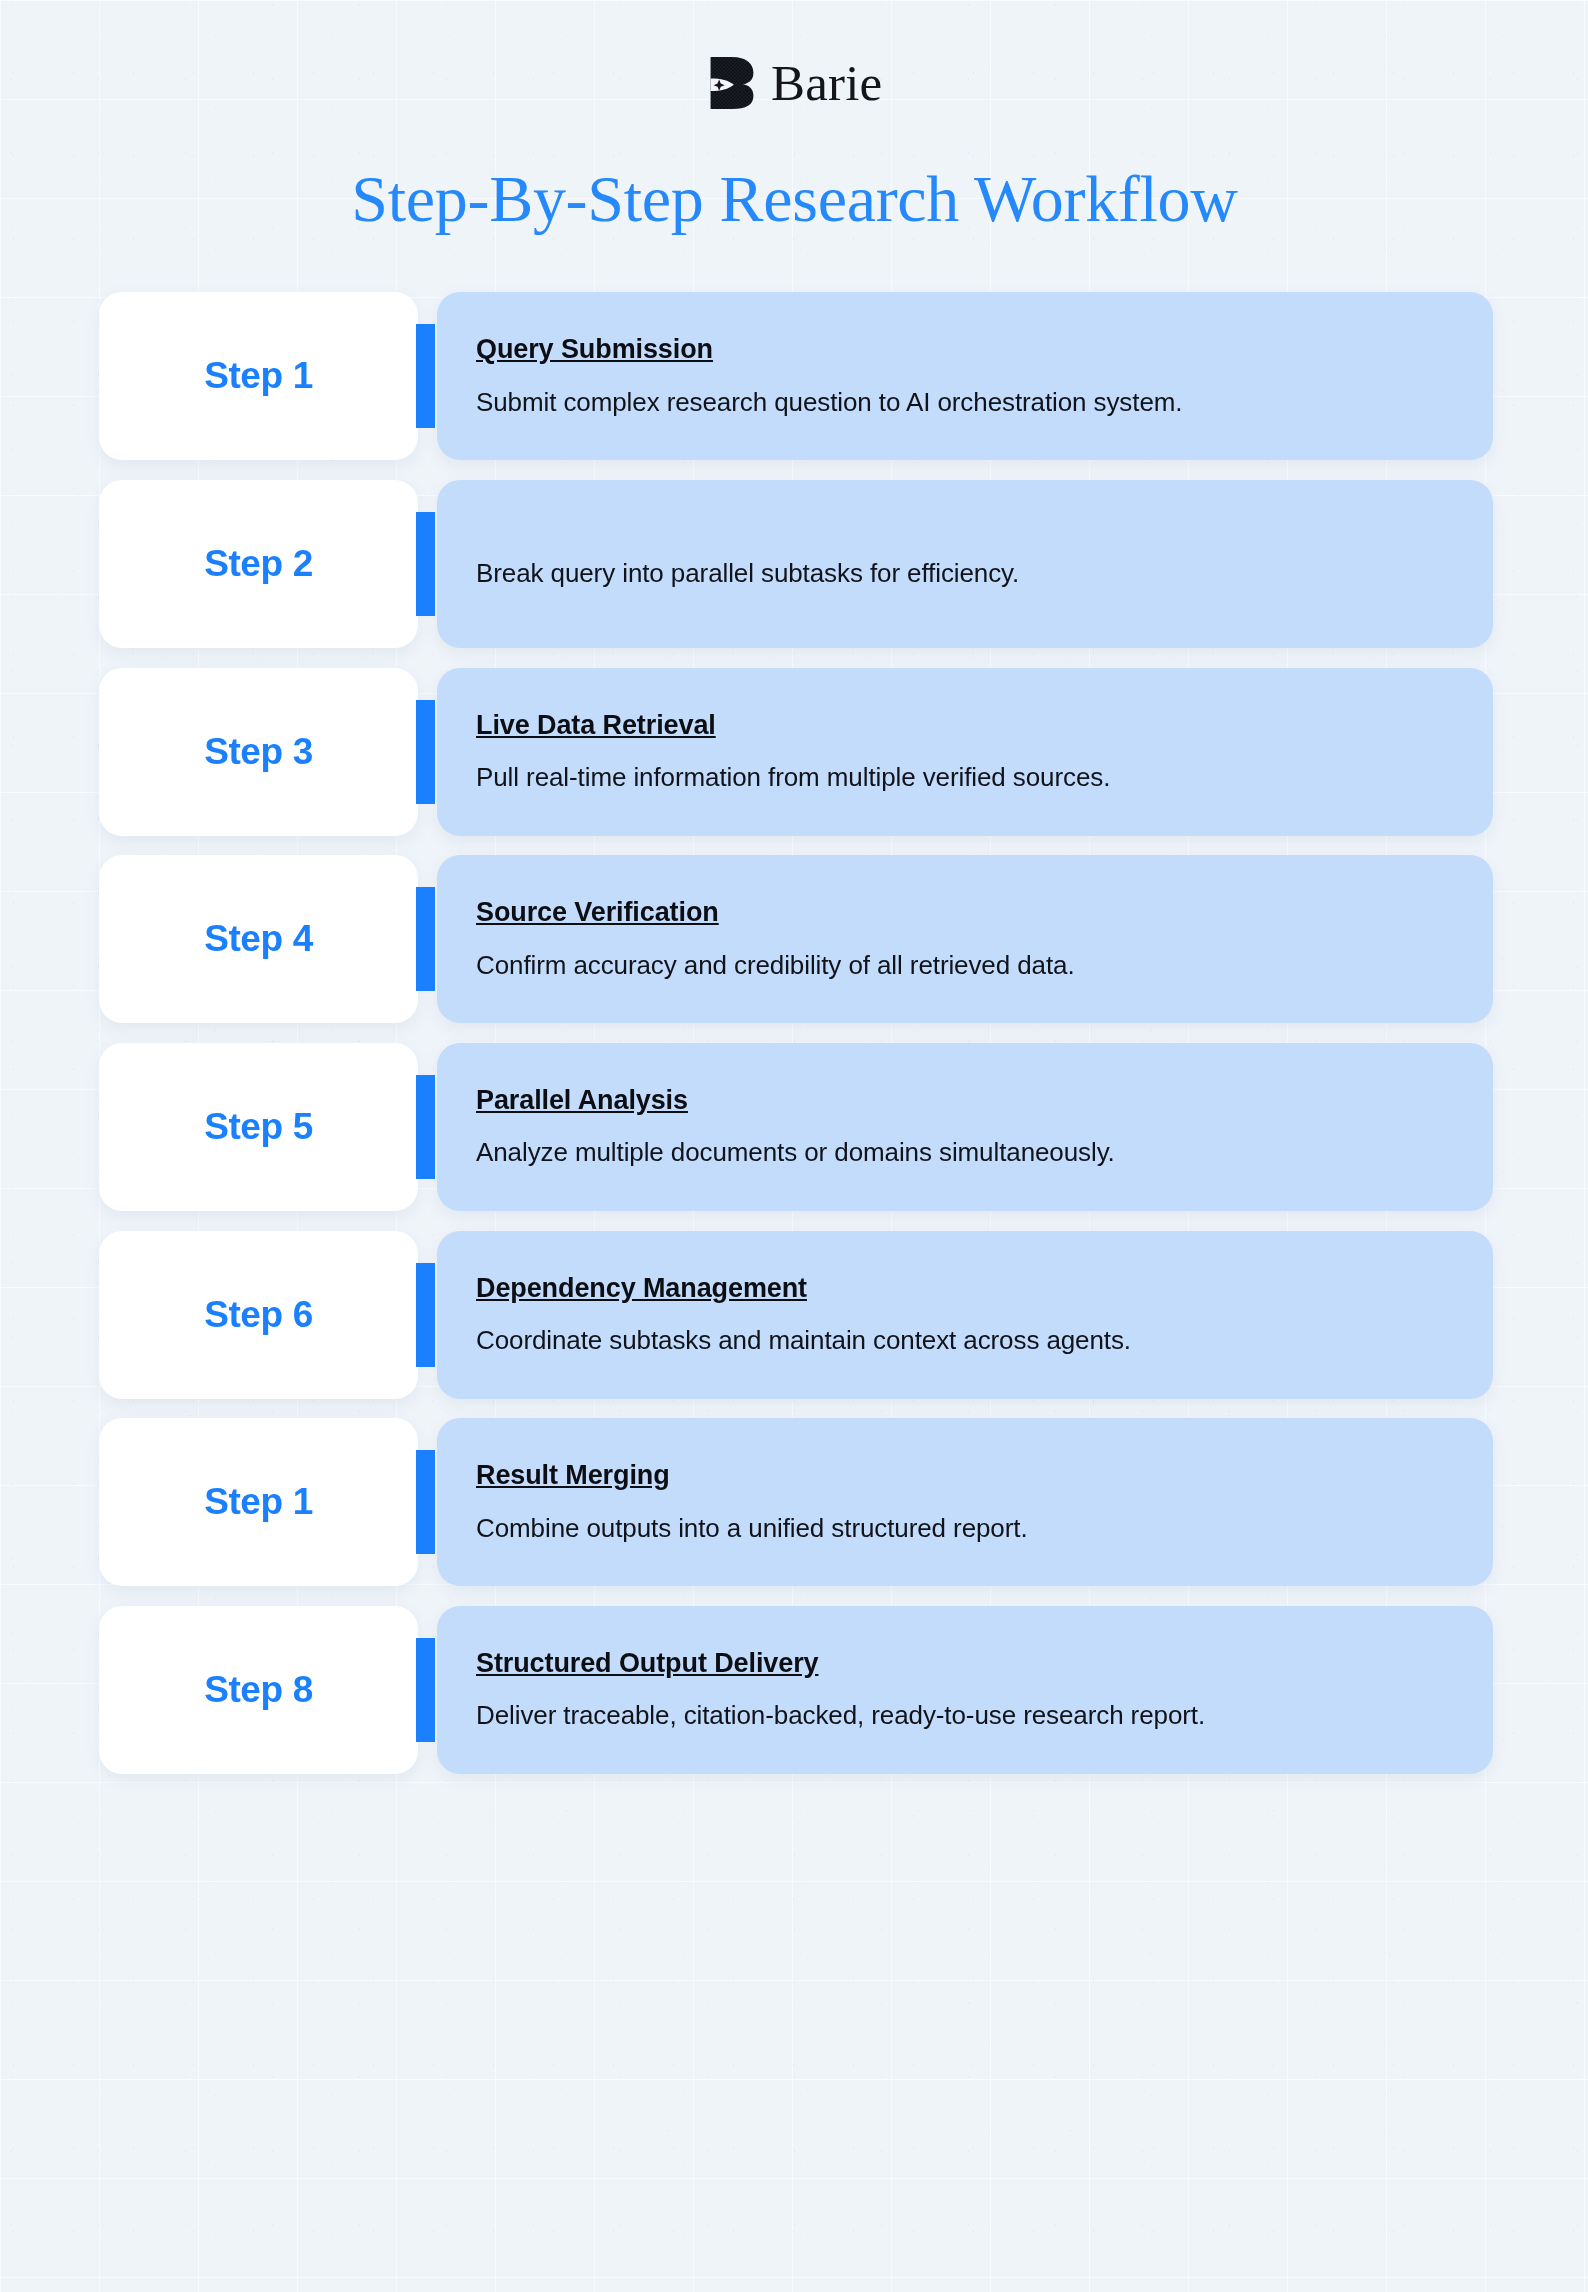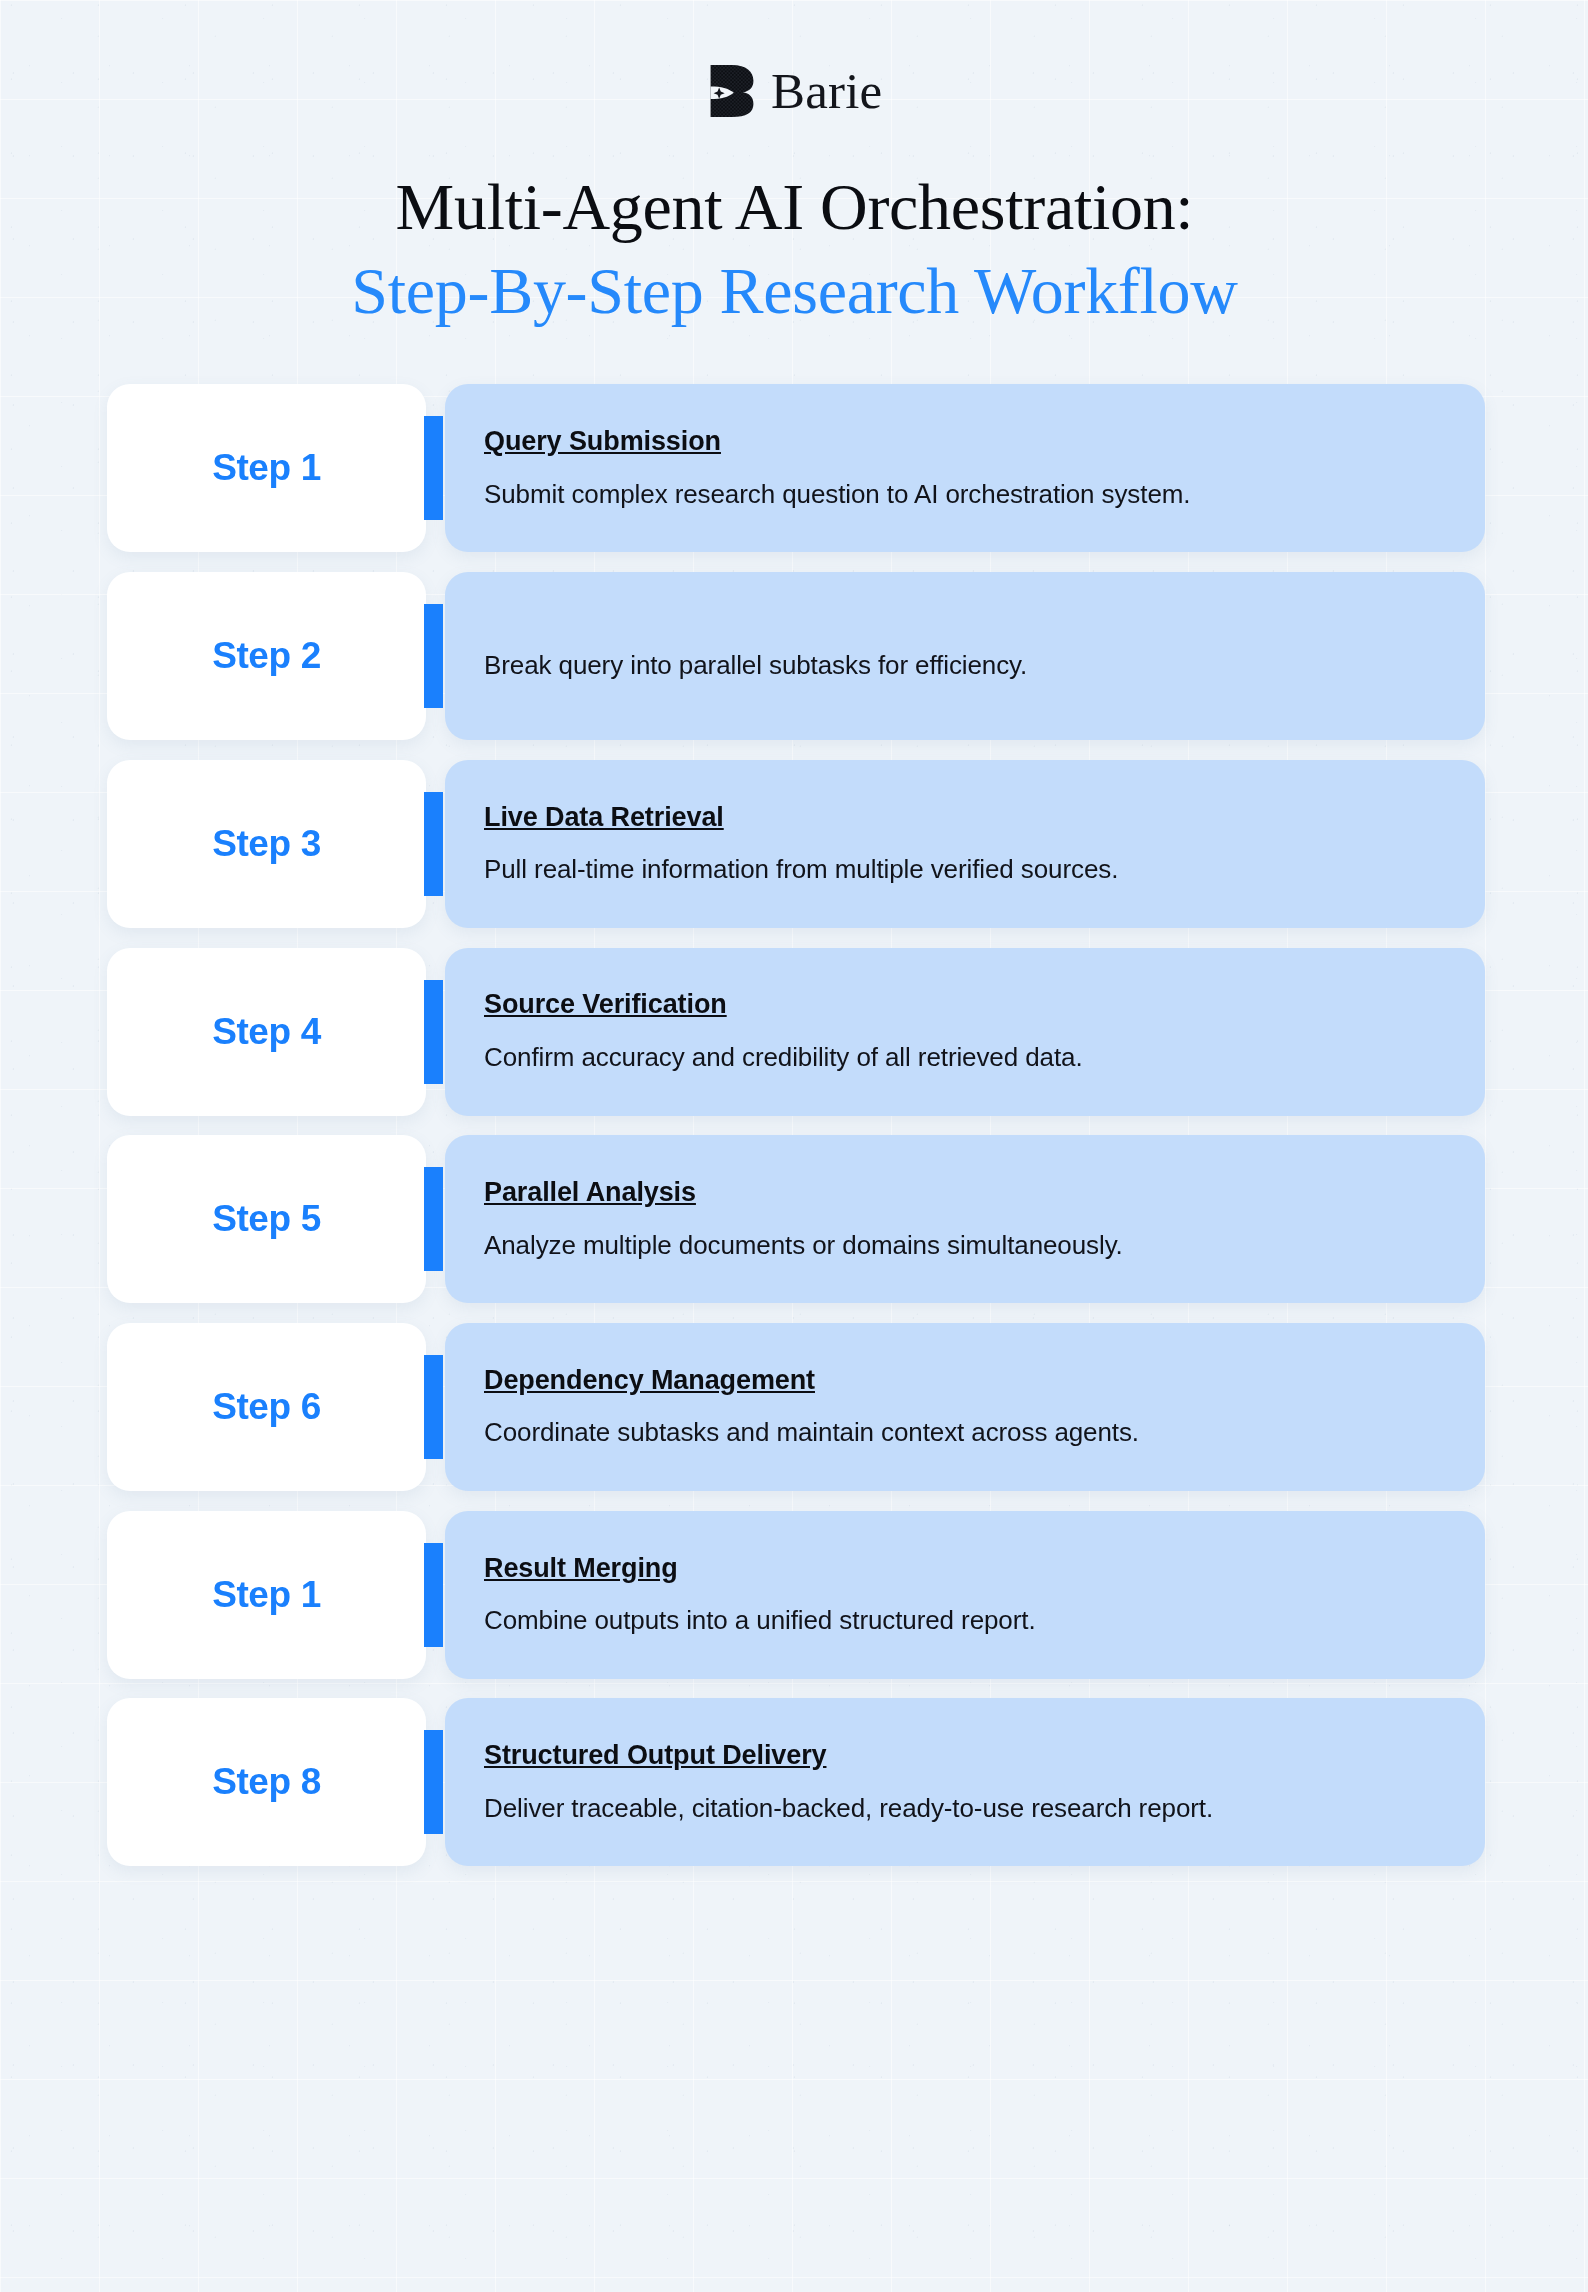--- a/index.html
+++ b/index.html
@@ -38,21 +38,21 @@
       60px 83px;
     pointer-events: none;
     z-index: 0;
   }
 
   .page {
     position: relative;
     z-index: 1;
     width: 1589px;
     height: 2235px;
-    padding: 8px;
+    padding: 0;
   }
 
   
   .brand {
     display: flex;
     align-items: center;
     justify-content: center;
     gap: 14.3px;
     padding-top: 59px;
     height: 107px;
@@ -189,21 +189,20 @@
         </pattern>
       </defs>
       <path d="M4 2 H28 C44 2 52 9.5 52 19.5 C52 27 47.5 31.5 40 32.5 C47.5 33.5 52 38 52 45.5 C52 55.5 44 60 28 60 H4 Z" fill="url(#halftone)"></path>
       <path d="M4 26 C16 26 24 28 30 33 C24 38 16 40 4 40 Z" fill="#f2f6fa"></path>
       <path d="M13.6 27.2 L15.4 31.6 L19.8 33.4 L15.4 35.2 L13.6 39.6 L11.8 35.2 L7.4 33.4 L11.8 31.6 Z" fill="#14161c"></path>
     </svg>
     <span class="brand-name">Barie</span>
   </header>
 
   <div class="title-block">
-    <div class="title-line-1">Multi-Agent AI Orchestration:</div>
     <div class="title-line-2">Step-By-Step Research Workflow</div>
   </div>
 
   <main class="steps">
 
     <section class="step-row">
       <div class="step-badge">
         <span class="step-badge-label">Step 1</span>
       </div>
       <div class="accent-bar"></div>

